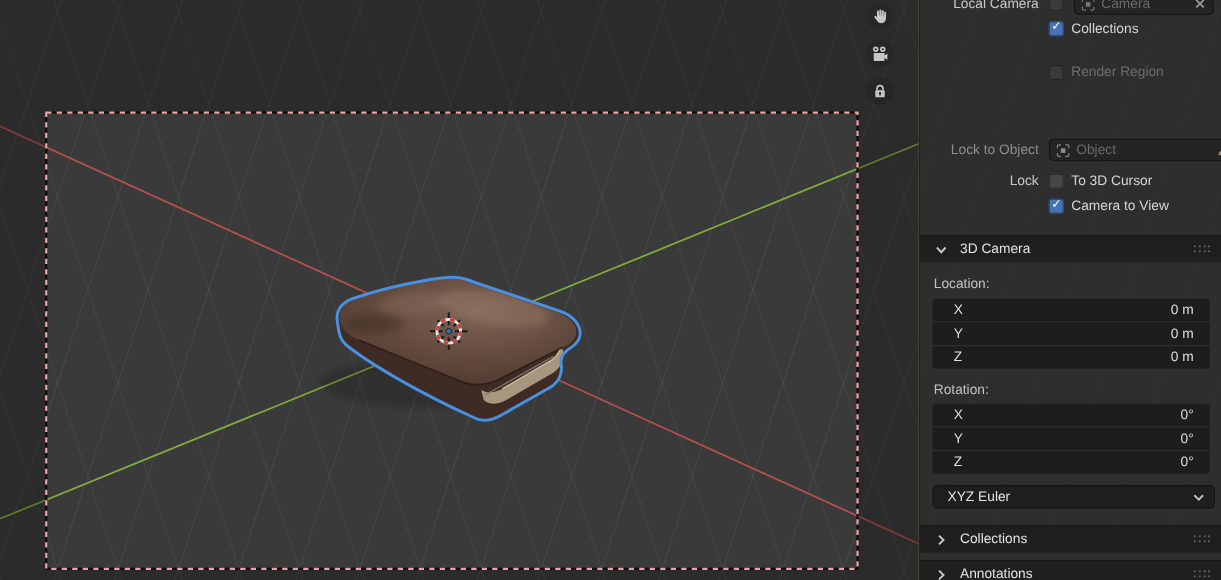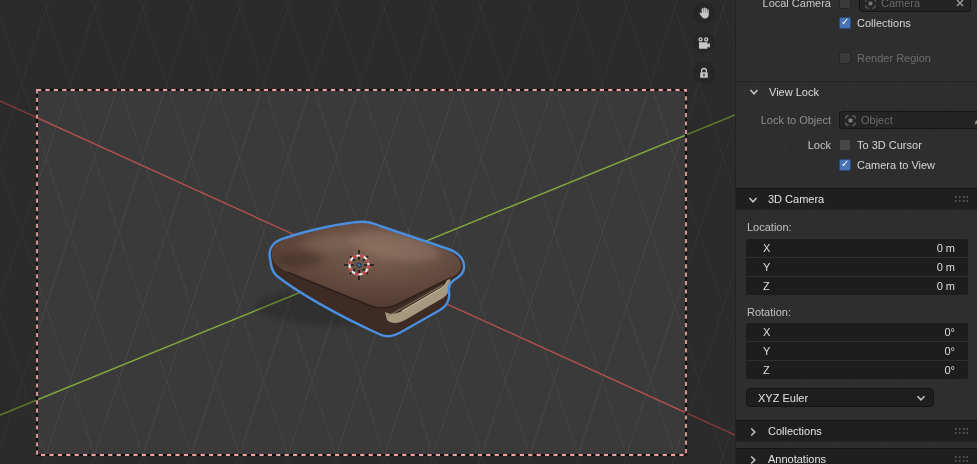--- a/index.html
+++ b/index.html
@@ -45,21 +45,21 @@
   .hbar .chev{position:absolute;left:12px;top:6px;}
   .hbar .htext{position:absolute;left:32px;top:50%;transform:translateY(-50%);color:#e3e3e3;}
   .grip{position:absolute;right:9px;top:50%;transform:translateY(-50%);cursor:grab;}
 
   .seclabel{position:absolute;left:11px;color:#c2c2c2;}
   .vgroup{position:absolute;left:10px;width:222px;}
   .vrow{height:18px;margin-bottom:1px;background:#1d1d1d;display:flex;align-items:center;
       justify-content:space-between;padding:0 13px 0 17px;box-sizing:border-box;color:#dfdfdf;cursor:ew-resize;}
   .vrow:first-child{border-radius:3px 3px 0 0;}
   .vrow:last-child{border-radius:0 0 3px 3px;margin-bottom:0;}
-  .dropdown{position:absolute;left:10px;width:188px;height:19px;background:#1e1e1e;border:1px solid #141414;
+  .dropdown{position:absolute;left:10px;width:226px;height:19px;background:#1e1e1e;border:1px solid #141414;
       border-radius:4px;box-sizing:border-box;display:flex;align-items:center;justify-content:space-between;
       padding:0 7px 0 11px;color:#e3e3e3;cursor:pointer;}
 </style>
 </head>
 <body>
 
 <div class="stage">
 
   <div class="viewport">
     <svg class="scene" width="735" height="464">
@@ -158,26 +158,20 @@
     <div class="prow" style="top:14px">
       <span class="cb checked"></span>
       <span class="cb-label">Collections</span>
     </div>
 
     <div class="prow" style="top:49px">
       <span class="cb disabled"></span>
       <span class="cb-label muted">Render Region</span>
     </div>
 
-    <div class="subheader" style="top:81px">
-      <svg class="chev" width="10" height="10" viewBox="0 0 10 10">
-        <polyline points="1.5,3 5,6.8 8.5,3" fill="none" stroke="#c8c8c8" stroke-width="1.5"></polyline>
-      </svg>
-      <span class="htext">View Lock</span>
-    </div>
 
     <div class="prow" style="top:111px">
       <span class="plabel muted">Lock to Object</span>
       <span class="idfield" style="left:103px;width:152px">
         <svg width="11" height="11" viewBox="0 0 12 12">
           <path d="M1,4 V2.2 A1.2,1.2 0 0 1 2.2,1 H4 M8,1 h1.8 A1.2,1.2 0 0 1 11,2.2 V4 M11,8 v1.8 A1.2,1.2 0 0 1 9.8,11 H8 M4,11 H2.2 A1.2,1.2 0 0 1 1,9.8 V8" fill="none" stroke="#8a8a8a" stroke-width="1"></path>
           <rect x="4" y="4" width="4" height="4" fill="#8a8a8a"></rect>
         </svg>
         <span class="ftext">Object</span>
         <svg width="12" height="12" viewBox="0 0 12 12">

